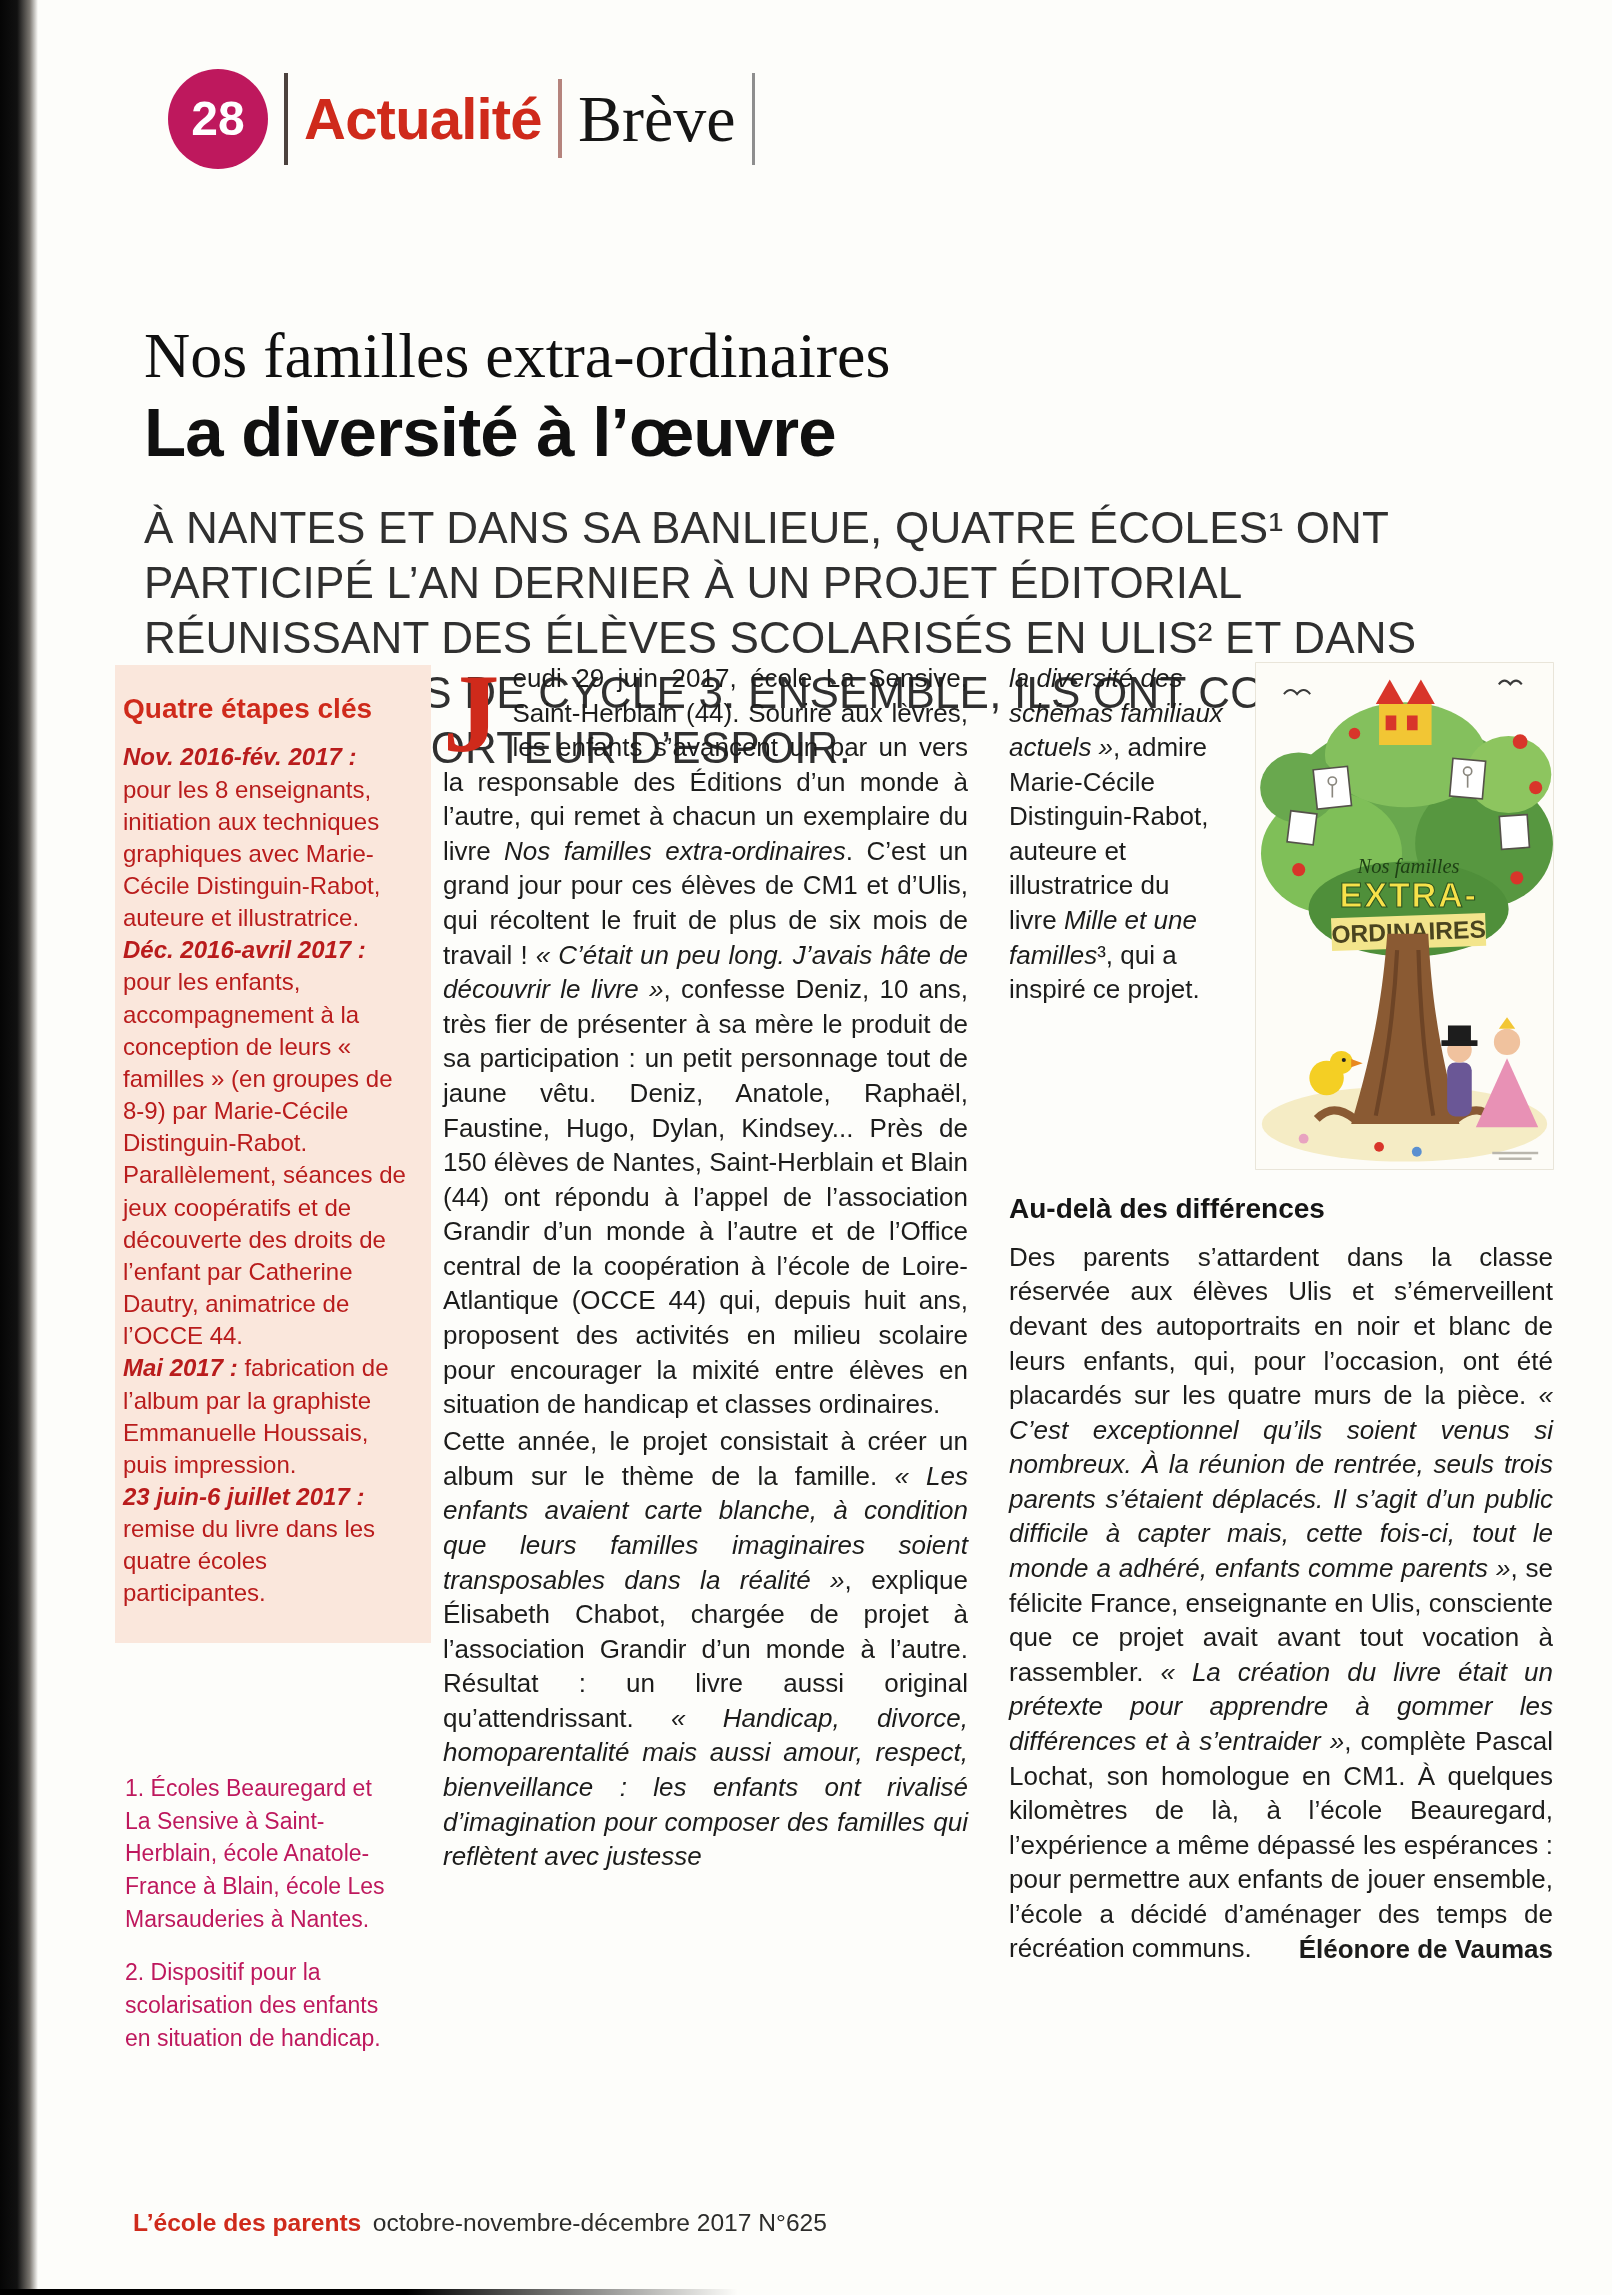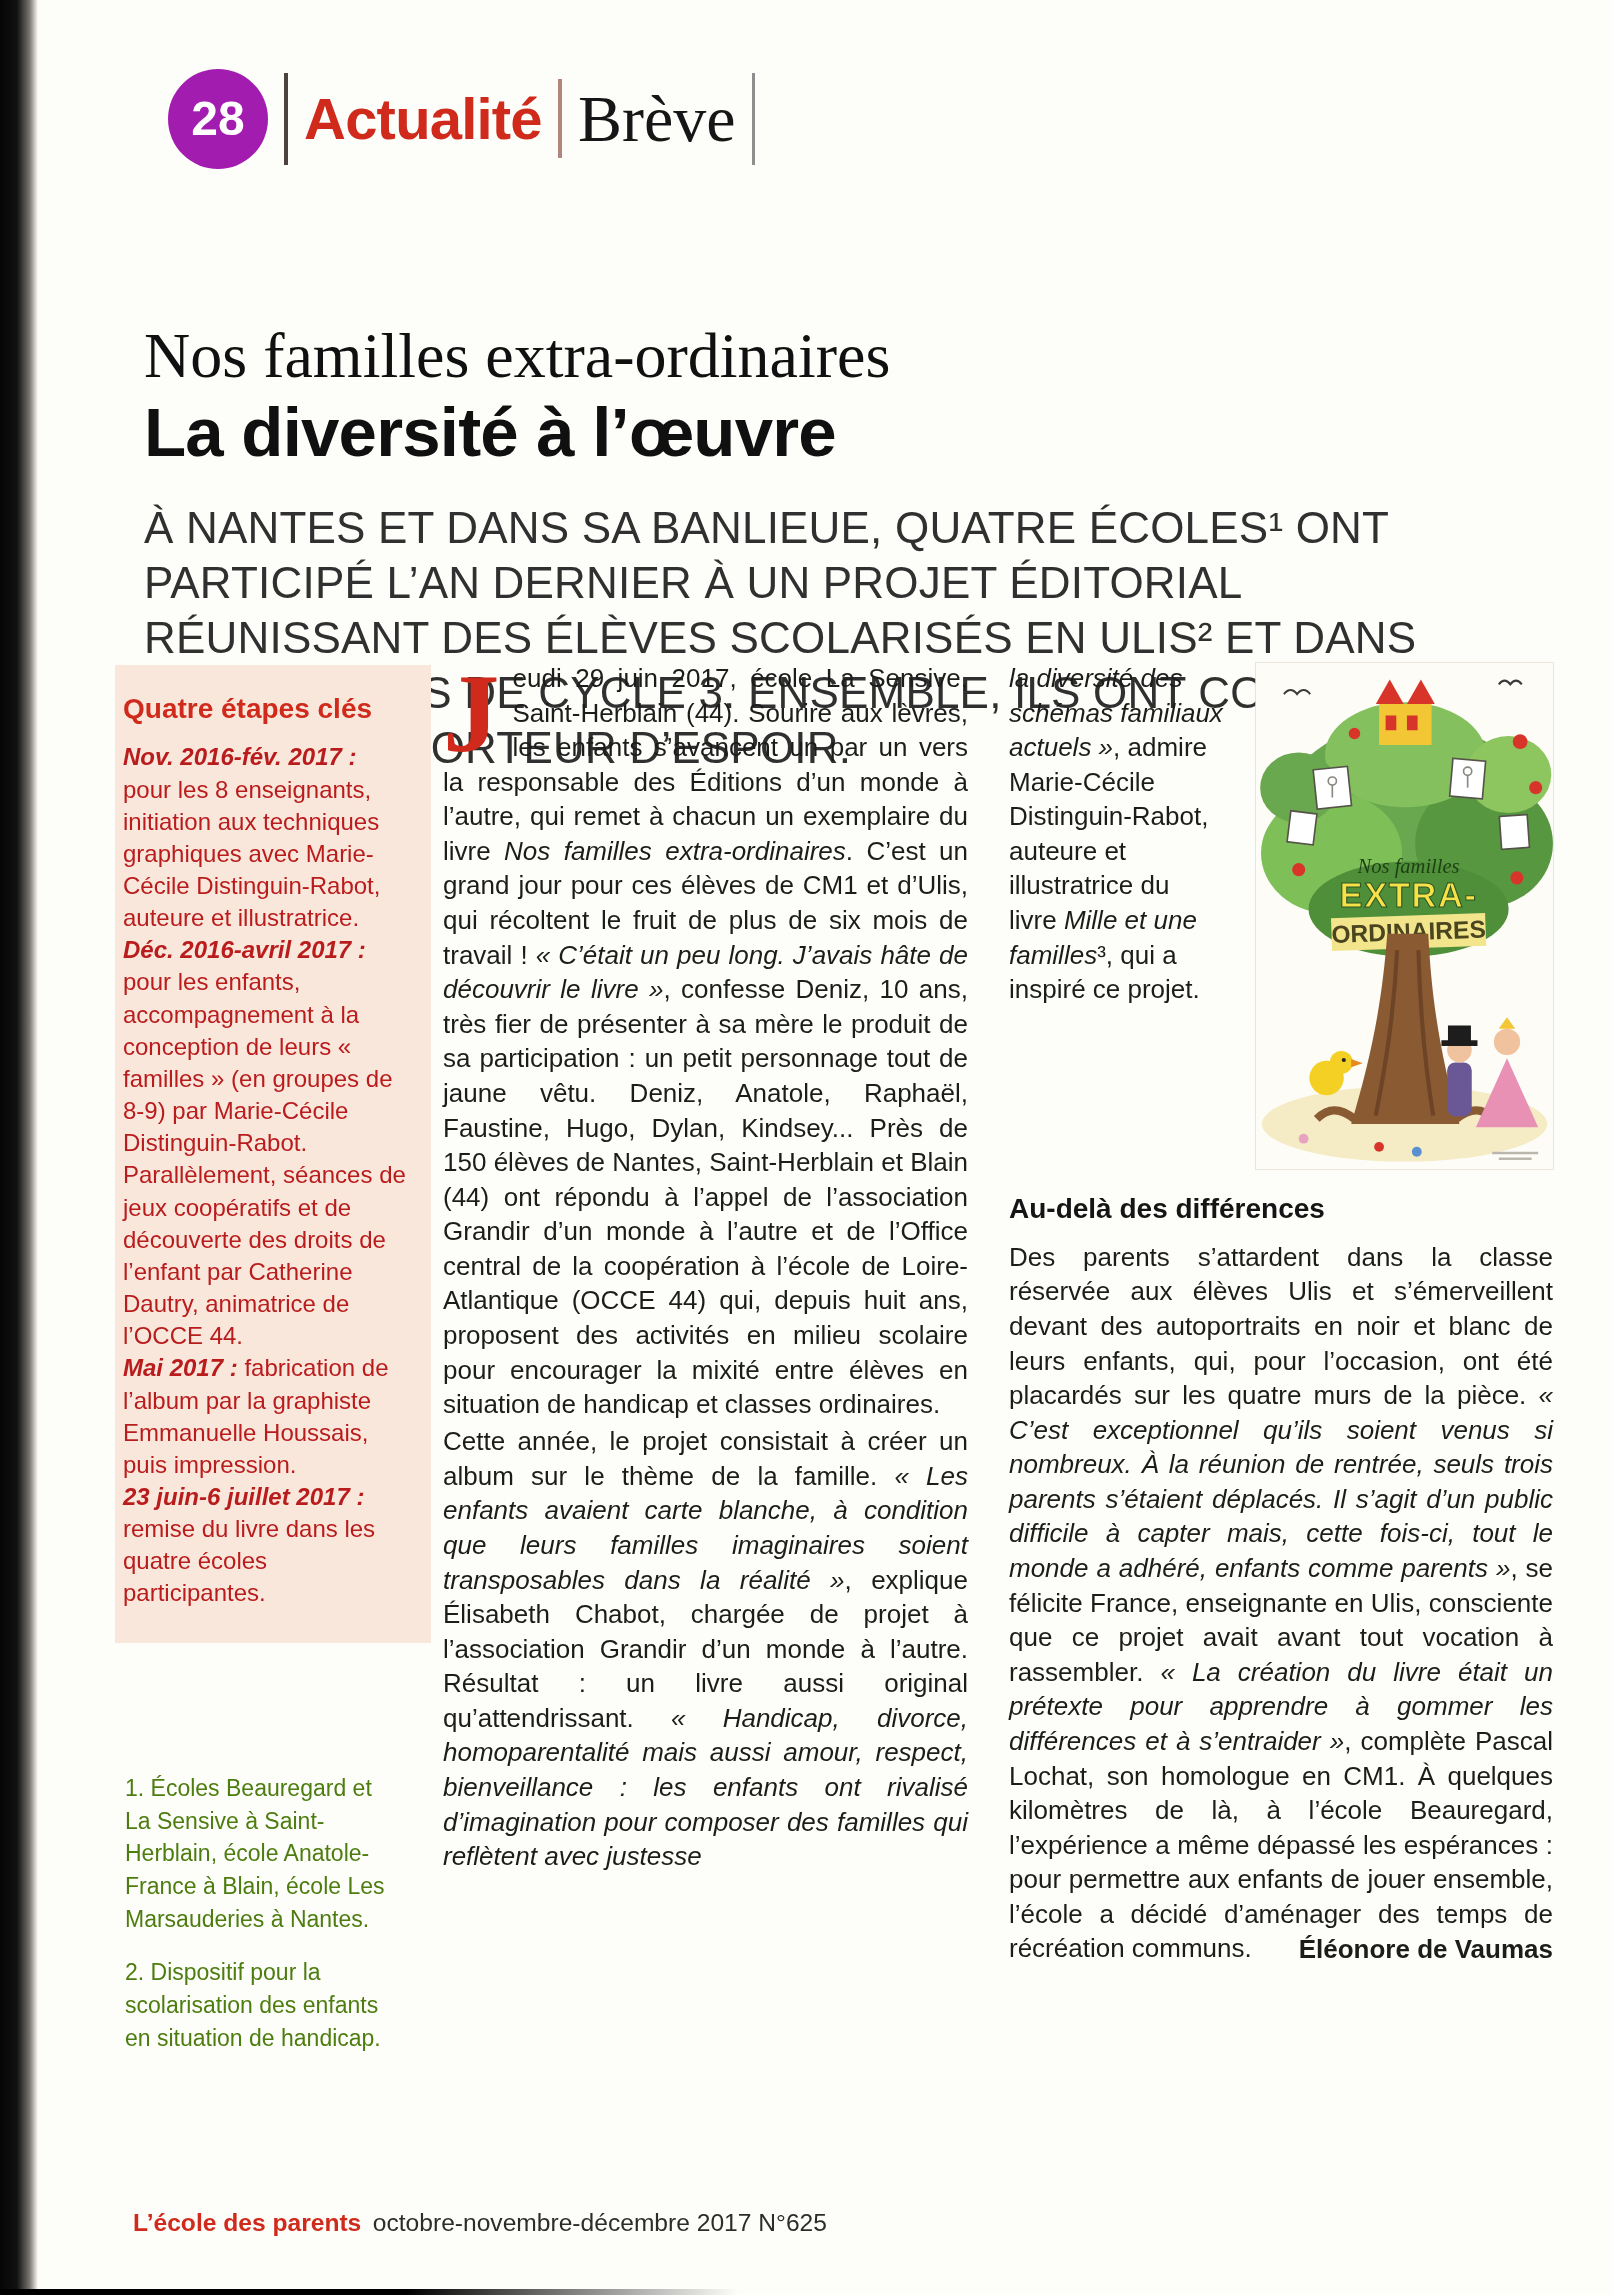--- a/index.html
+++ b/index.html
@@ -15,21 +15,21 @@
 
   
   .scan-edge { position:absolute; left:0; top:0; width:38px; height:100%;
     background:linear-gradient(90deg,#050505 0%,#111 45%,#7a7670 78%,#fdfdfa 100%); }
   .scan-bottom { position:absolute; left:0; bottom:0; width:738px; height:5.7px;
     background:linear-gradient(90deg,#000 55%,rgba(0,0,0,0)); }
 
   
   .masthead { position:absolute; left:168px; top:67px; height:103px;
     display:flex; align-items:center; gap:16.4px; }
-  .page-circle { width:100px; height:100px; border-radius:50%; background:#a21caf;
+  .page-circle { width:100px; height:100px; border-radius:50%; background:#be185d;
     color:#fff; display:flex; align-items:center; justify-content:center;
     font-size:48px; font-weight:bold; }
   .mast-div { width:3.3px; height:92px; background:#8e8e8e; }
   .mast-div.dark { background:#4c423e; }
   .mast-div.short { height:79px; background:#b5847d; }
   .section-label { font-size:58px; font-weight:bold; color:var(--accent,#cf2a1b); letter-spacing:-0.8px; }
   .subsection-label { font-family:"Liberation Serif", serif; font-size:66px; color:#161616; }
 
   
   .headline { position:absolute; left:144px; top:321px; width:1360px; }
@@ -41,21 +41,21 @@
     color:#303030; letter-spacing:0.2px; }
 
   
   .sidebar-box { position:absolute; left:115px; top:665px; width:316px;
     background:var(--sidebar-bg,#fae7dc); padding:28px 23px 33px 8px; }
   .sidebar-title { color:var(--accent,#cf2a1b); font-size:28px; font-weight:bold; margin-bottom:16.4px; }
   .sidebar-step { font-size:24px; line-height:1.34; color:#b91c1c; }
 
   
   .footnotes { position:absolute; left:125px; top:1772px; width:262px;
-    font-size:23px; line-height:1.42; color:#4d7c0f; }
+    font-size:23px; line-height:1.42; color:#be185d; }
   .footnote { margin-bottom:21px; }
 
   
   .body-col { font-size:26px; line-height:1.33; text-align:justify; color:#1c1c1b; }
   .col-main { position:absolute; left:443px; top:661px; width:525px; }
   .col-right { position:absolute; left:1009px; top:661px; width:544px; }
   .body-p + .body-p { margin-top:2.5px; }
   .dropcap { float:left; font-family:"Liberation Serif", serif; font-weight:bold;
     color:var(--accent,#cf2a1b); font-size:113px; line-height:0.8;
     padding:6.6px 13px 4.9px 0; }

